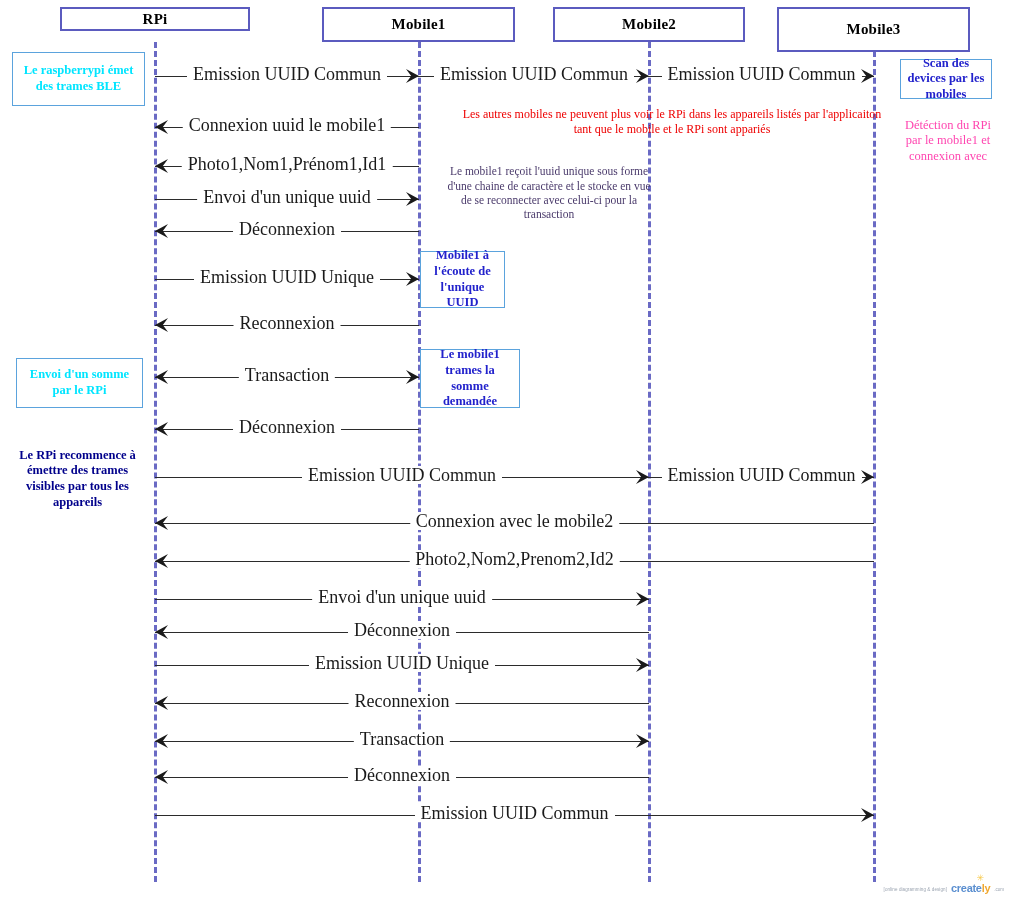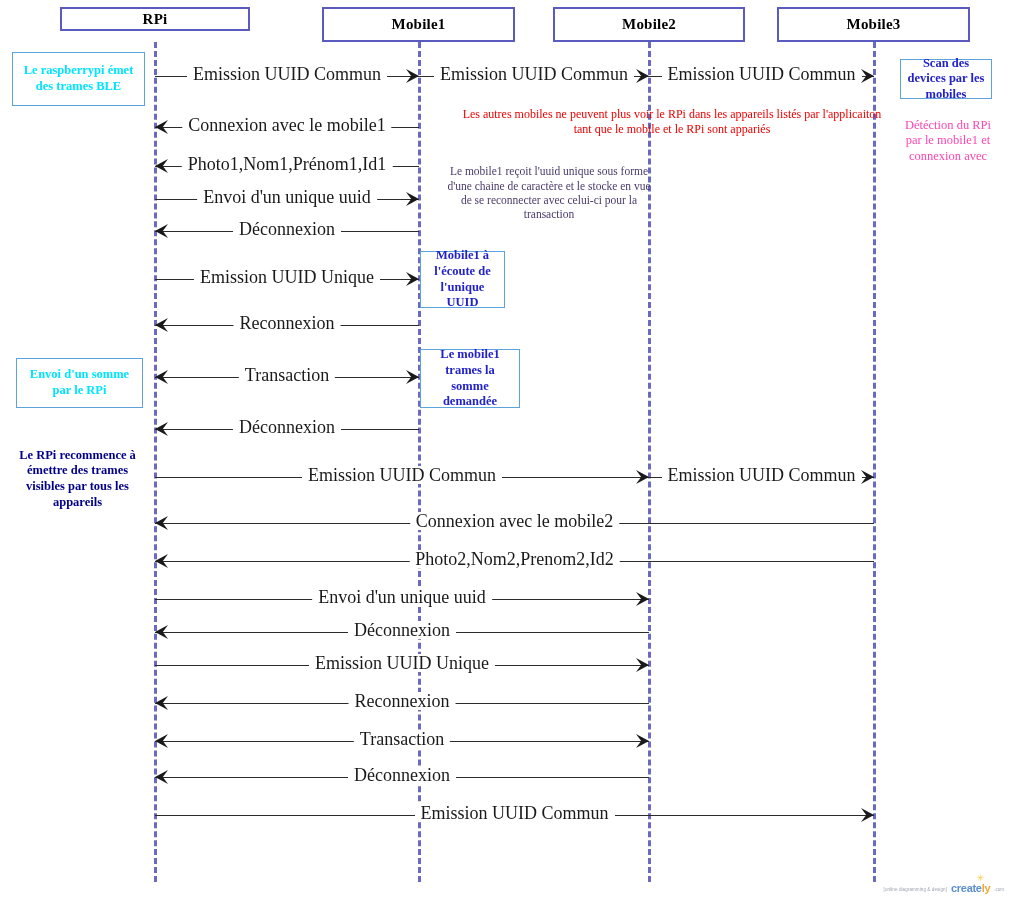--- a/index.html
+++ b/index.html
@@ -113,21 +113,21 @@
         <span class="head" style="left: 209px;">
           <svg width="18" height="18" viewBox="0 0 18 18">
             <g>
               <path d="M3 2 L16 9 L3 16 L8.2 9 Z" fill="#1a1a1a"></path>
             </g>
           </svg>
         </span>
       </div>
       <div class="msg" style="left: 155px; width: 264px; top: 127px;">
         <div class="shaft"></div>
-        <span class="label" style="left: 50%;">Connexion avec le mobile1</span>
+        <span class="label" style="left: 50%;">Connexion uuid le mobile1</span>
         <span class="head" style="left: -2px;">
           <svg width="18" height="18" viewBox="0 0 18 18">
             <g transform="translate(18,0) scale(-1,1)">
               <path d="M3 2 L16 9 L3 16 L8.2 9 Z" fill="#1a1a1a"></path>
             </g>
           </svg>
         </span>
       </div>
       <div class="msg" style="left: 155px; width: 264px; top: 166px;">
         <div class="shaft"></div>
@@ -345,21 +345,21 @@
   <div id="actors-layer">
       <div class="actor-box" style="left: 60px; top: 7px; width: 190px; height: 24px;">
         <span>RPi</span>
       </div>
       <div class="actor-box" style="left: 322px; top: 7px; width: 193px; height: 35px;">
         <span>Mobile1</span>
       </div>
       <div class="actor-box" style="left: 553px; top: 7px; width: 192px; height: 35px;">
         <span>Mobile2</span>
       </div>
-      <div class="actor-box" style="left: 777px; top: 7px; width: 193px; height: 35px;">
+      <div class="actor-box" style="left: 777px; top: 7px; width: 193px; height: 45px;">
         <span>Mobile3</span>
       </div>
     </div>
   <div id="notes-layer">
       <div class="note cyan boxed" style="left: 12px; top: 52px; width: 133px; height: 54px; padding: 2px 4px;">
         <span>Le raspberrypi émet des trames BLE</span>
       </div>
       <div class="note blue boxed" style="left: 900px; top: 59px; width: 92px; height: 40px; padding: 2px 5px;">
         <span>Scan des devices par les mobiles</span>
       </div>

